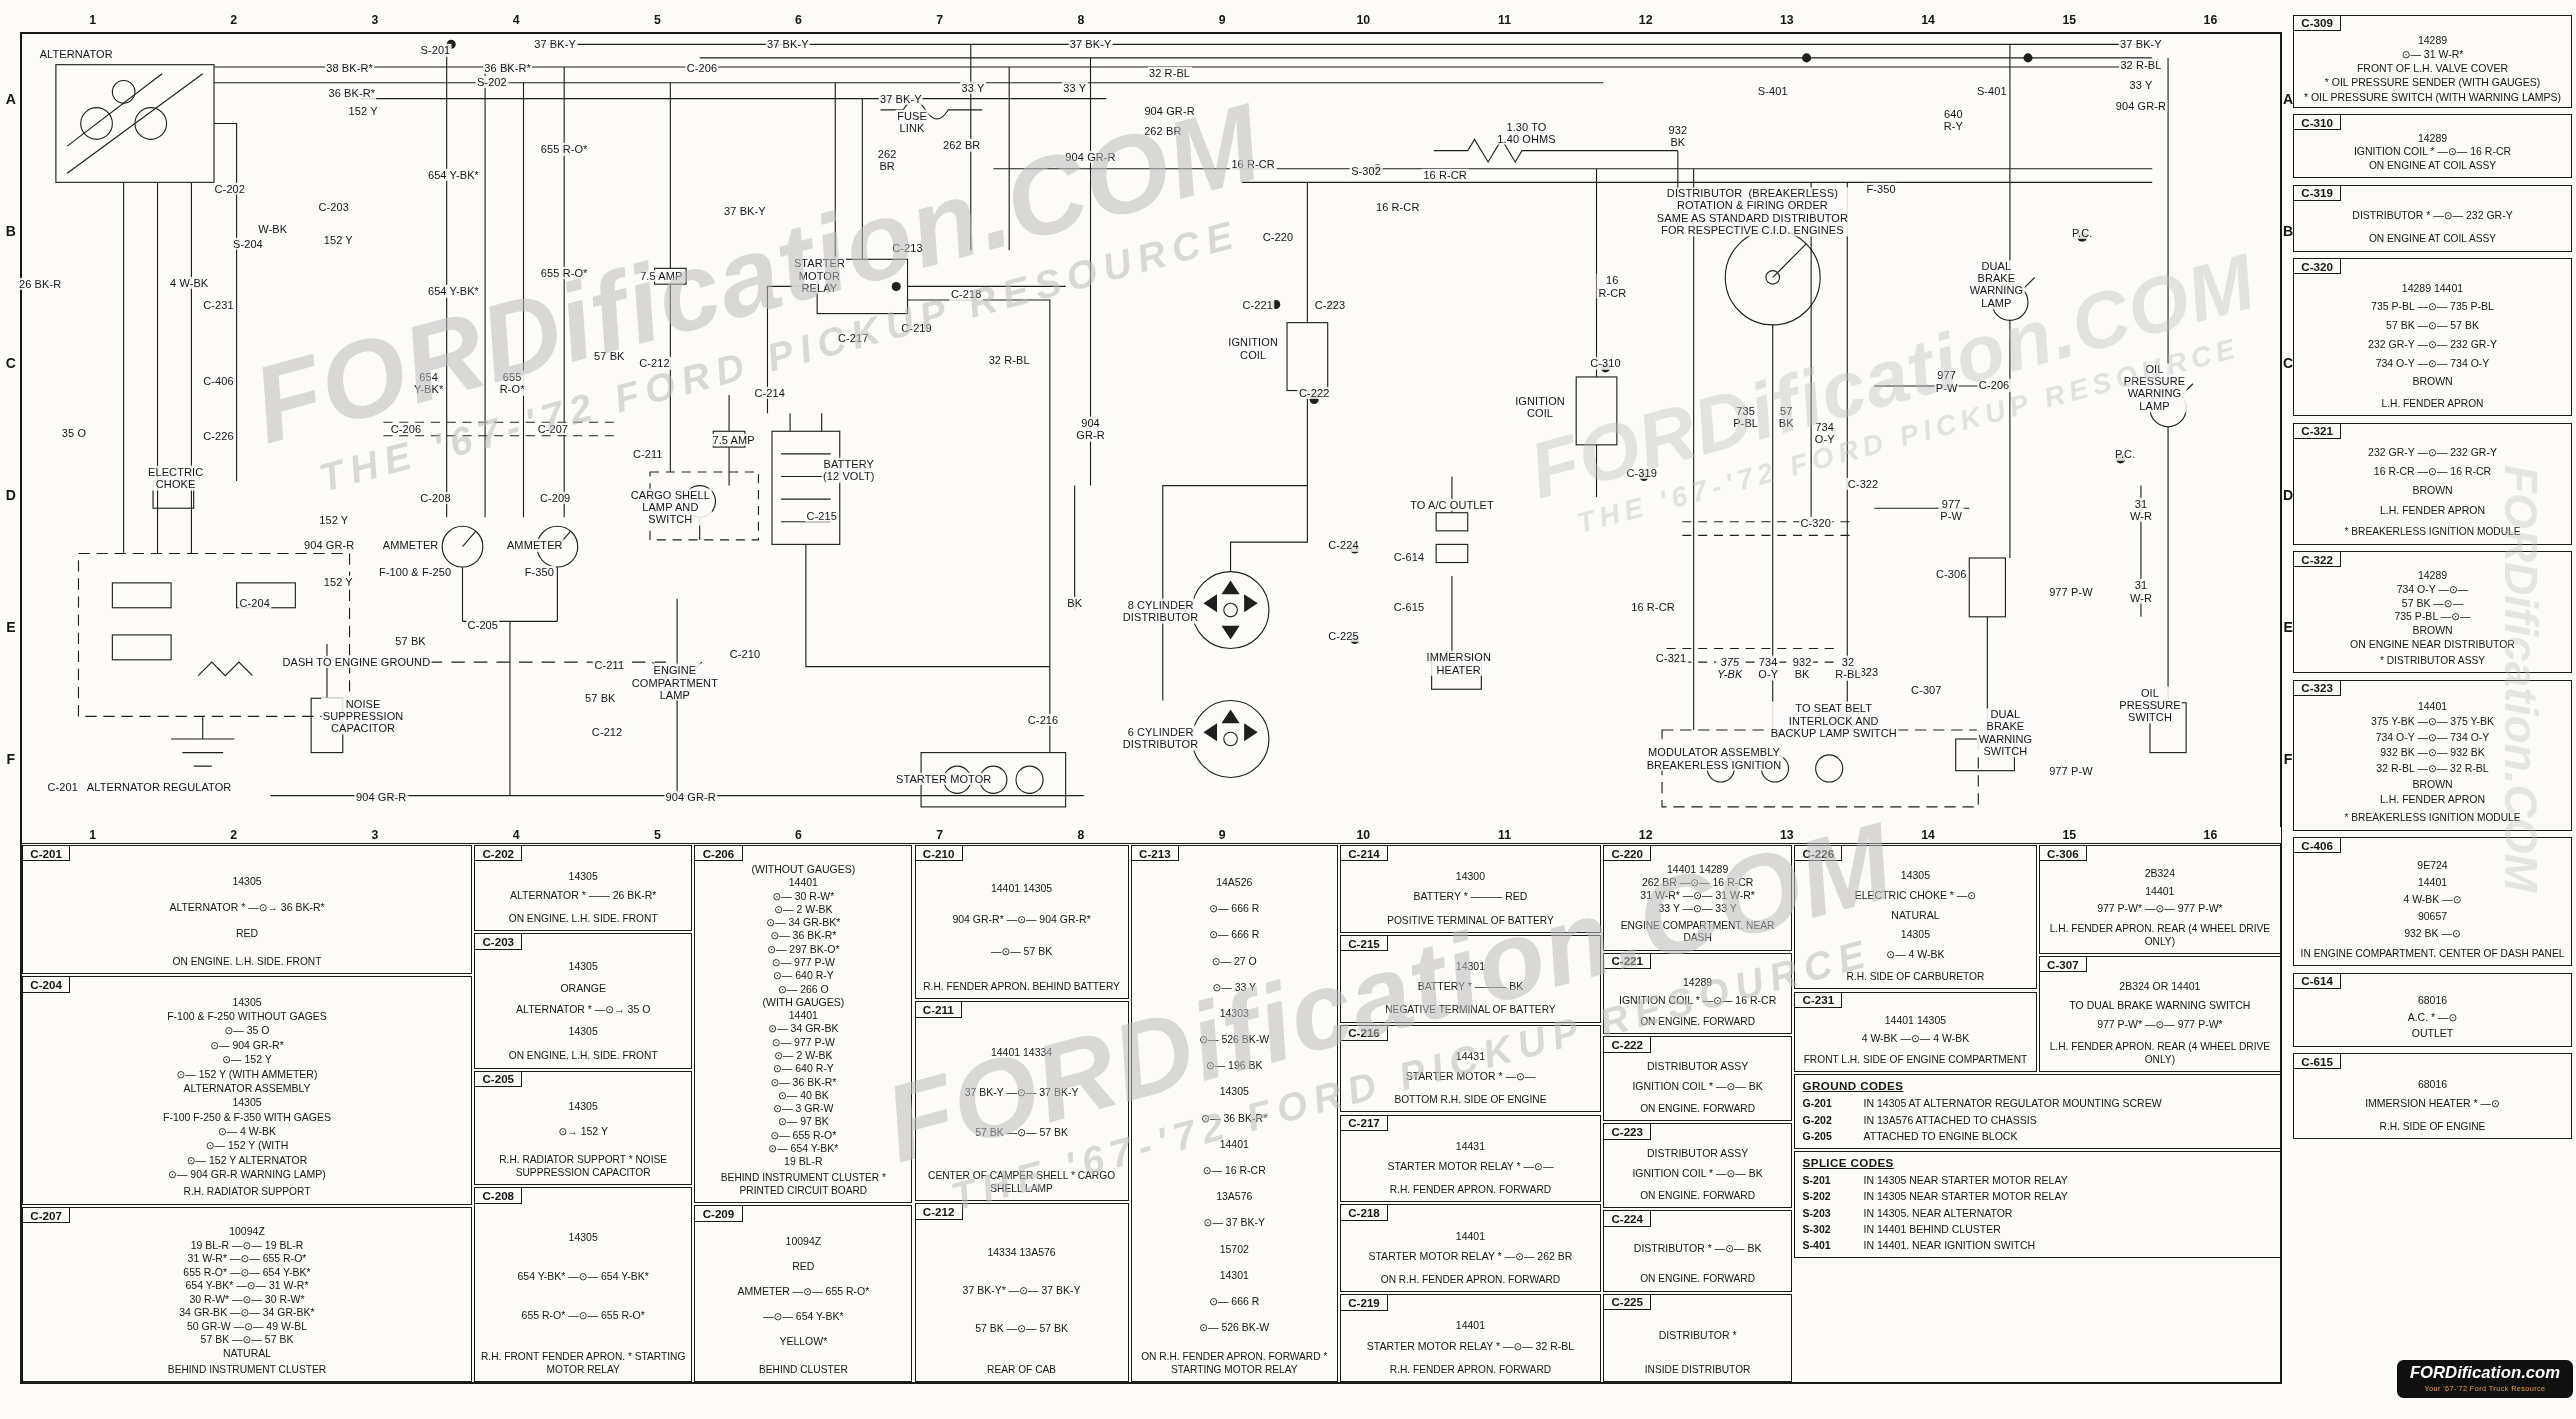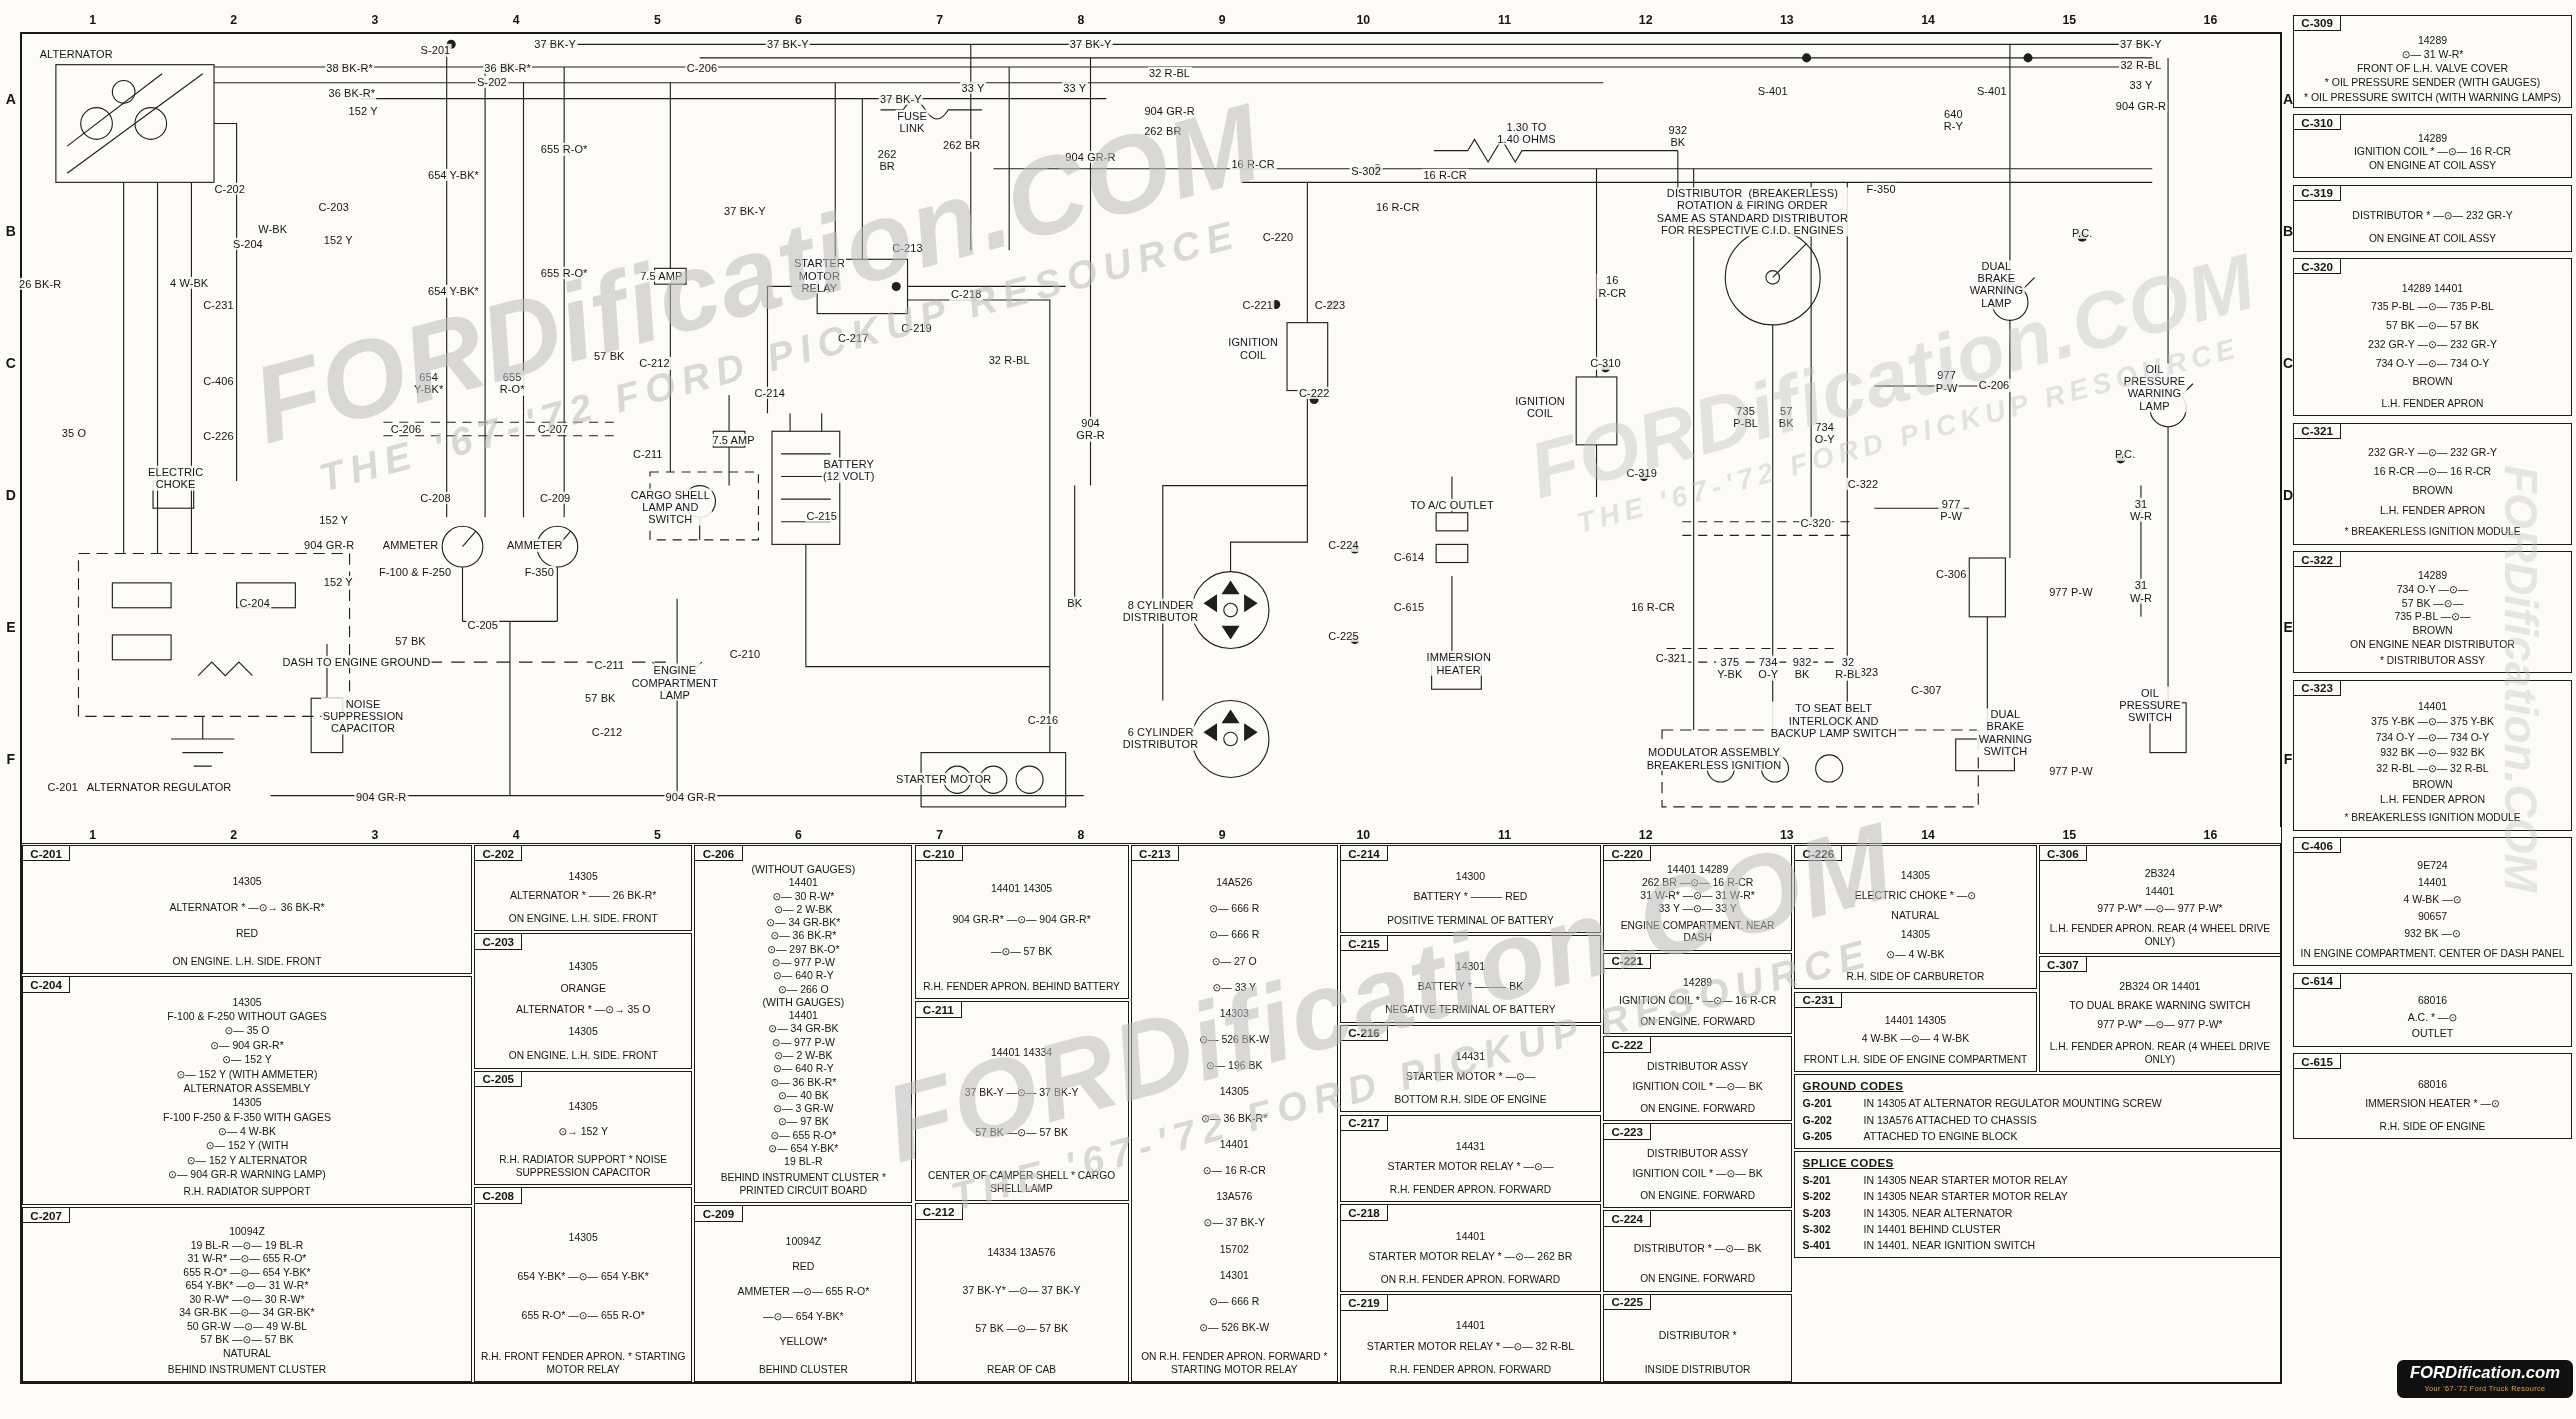--- a/index.html
+++ b/index.html
@@ -423,21 +423,21 @@
         <div class="slab" style="left: 81.5%; top: 80.7%;">C-323</div>
         <div class="slab" style="left: 85.4%; top: 60.2%;">977
 P-W</div>
         <div class="slab" style="left: 93.8%; top: 60.2%;">31
 W-R</div>
         <div class="slab" style="left: 93.8%; top: 70.5%;">31
 W-R</div>
         <div class="slab" style="left: 90.7%; top: 70.6%;">977 P-W</div>
         <div class="slab" style="left: 85.4%; top: 68.3%;">C-306</div>
         <div class="slab" style="left: 72.2%; top: 72.5%;">16 R-CR</div>
-        <div class="slab" style="left: 75.6%; top: 80.2%;">375
+        <div class="slab" style="left: 75.6%; top: 80.2%; font-style: italic;">375
 Y-BK</div>
         <div class="slab" style="left: 77.3%; top: 80.2%;">734
 O-Y</div>
         <div class="slab" style="left: 78.8%; top: 80.2%;">932
 BK</div>
         <div class="slab" style="left: 80.3%; top: 80.2%; margin-left: 12px;">32
 R-BL</div>
         <div class="slab" style="left: 84.3%; top: 83%;">C-307</div>
         <div class="slab" style="left: 74.9%; top: 91.6%;">MODULATOR ASSEMBLY
 BREAKERLESS IGNITION</div>

